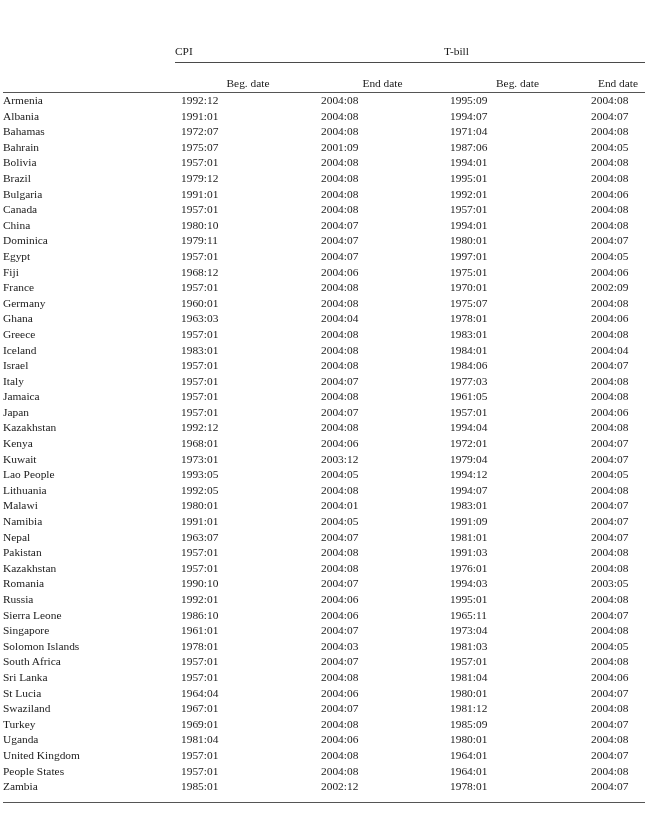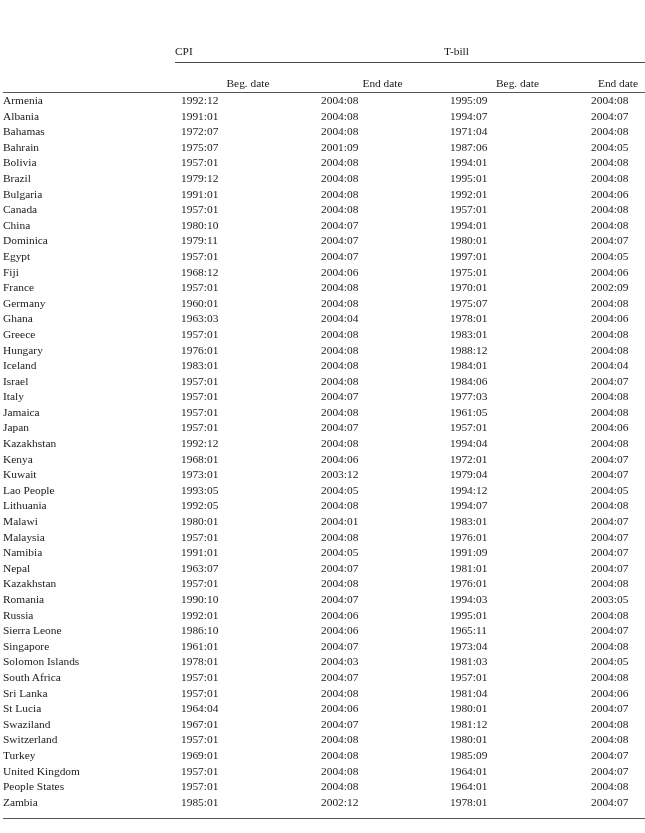--- a/index.html
+++ b/index.html
@@ -224,27 +224,20 @@
           <td class="num">2004:06</td>
         </tr>
         <tr>
           <td class="country">Greece</td>
           <td class="num">1957:01</td>
           <td class="num">2004:08</td>
           <td class="num">1983:01</td>
           <td class="num">2004:08</td>
         </tr>
         <tr>
-          <td class="country">Hungary</td>
-          <td class="num">1976:01</td>
-          <td class="num">2004:08</td>
-          <td class="num">1988:12</td>
-          <td class="num">2004:08</td>
-        </tr>
-        <tr>
           <td class="country">Iceland</td>
           <td class="num">1983:01</td>
           <td class="num">2004:08</td>
           <td class="num">1984:01</td>
           <td class="num">2004:04</td>
         </tr>
         <tr>
           <td class="country">Israel</td>
           <td class="num">1957:01</td>
           <td class="num">2004:08</td>
@@ -308,39 +301,39 @@
           <td class="num">2004:08</td>
         </tr>
         <tr>
           <td class="country">Malawi</td>
           <td class="num">1980:01</td>
           <td class="num">2004:01</td>
           <td class="num">1983:01</td>
           <td class="num">2004:07</td>
         </tr>
         <tr>
-          <td class="country">Malaysia</td>
-          <td class="num">1957:01</td>
-          <td class="num">2004:08</td>
-          <td class="num">1976:01</td>
-          <td class="num">2004:07</td>
-        </tr>
-        <tr>
           <td class="country">Namibia</td>
           <td class="num">1991:01</td>
           <td class="num">2004:05</td>
           <td class="num">1991:09</td>
           <td class="num">2004:07</td>
         </tr>
         <tr>
           <td class="country">Nepal</td>
           <td class="num">1963:07</td>
           <td class="num">2004:07</td>
           <td class="num">1981:01</td>
           <td class="num">2004:07</td>
+        </tr>
+        <tr>
+          <td class="country">Pakistan</td>
+          <td class="num">1957:01</td>
+          <td class="num">2004:08</td>
+          <td class="num">1991:03</td>
+          <td class="num">2004:08</td>
         </tr>
         <tr>
           <td class="country">Kazakhstan</td>
           <td class="num">1957:01</td>
           <td class="num">2004:08</td>
           <td class="num">1976:01</td>
           <td class="num">2004:08</td>
         </tr>
         <tr>
           <td class="country">Romania</td>
@@ -399,32 +392,32 @@
           <td class="num">2004:07</td>
         </tr>
         <tr>
           <td class="country">Swaziland</td>
           <td class="num">1967:01</td>
           <td class="num">2004:07</td>
           <td class="num">1981:12</td>
           <td class="num">2004:08</td>
         </tr>
         <tr>
-          <td class="country">Switzerland</td>
-          <td class="num">1957:01</td>
-          <td class="num">2004:08</td>
-          <td class="num">1980:01</td>
-          <td class="num">2004:08</td>
-        </tr>
-        <tr>
           <td class="country">Turkey</td>
           <td class="num">1969:01</td>
           <td class="num">2004:08</td>
           <td class="num">1985:09</td>
           <td class="num">2004:07</td>
+        </tr>
+        <tr>
+          <td class="country">Uganda</td>
+          <td class="num">1981:04</td>
+          <td class="num">2004:06</td>
+          <td class="num">1980:01</td>
+          <td class="num">2004:08</td>
         </tr>
         <tr>
           <td class="country">United Kingdom</td>
           <td class="num">1957:01</td>
           <td class="num">2004:08</td>
           <td class="num">1964:01</td>
           <td class="num">2004:07</td>
         </tr>
         <tr>
           <td class="country">People States</td>

